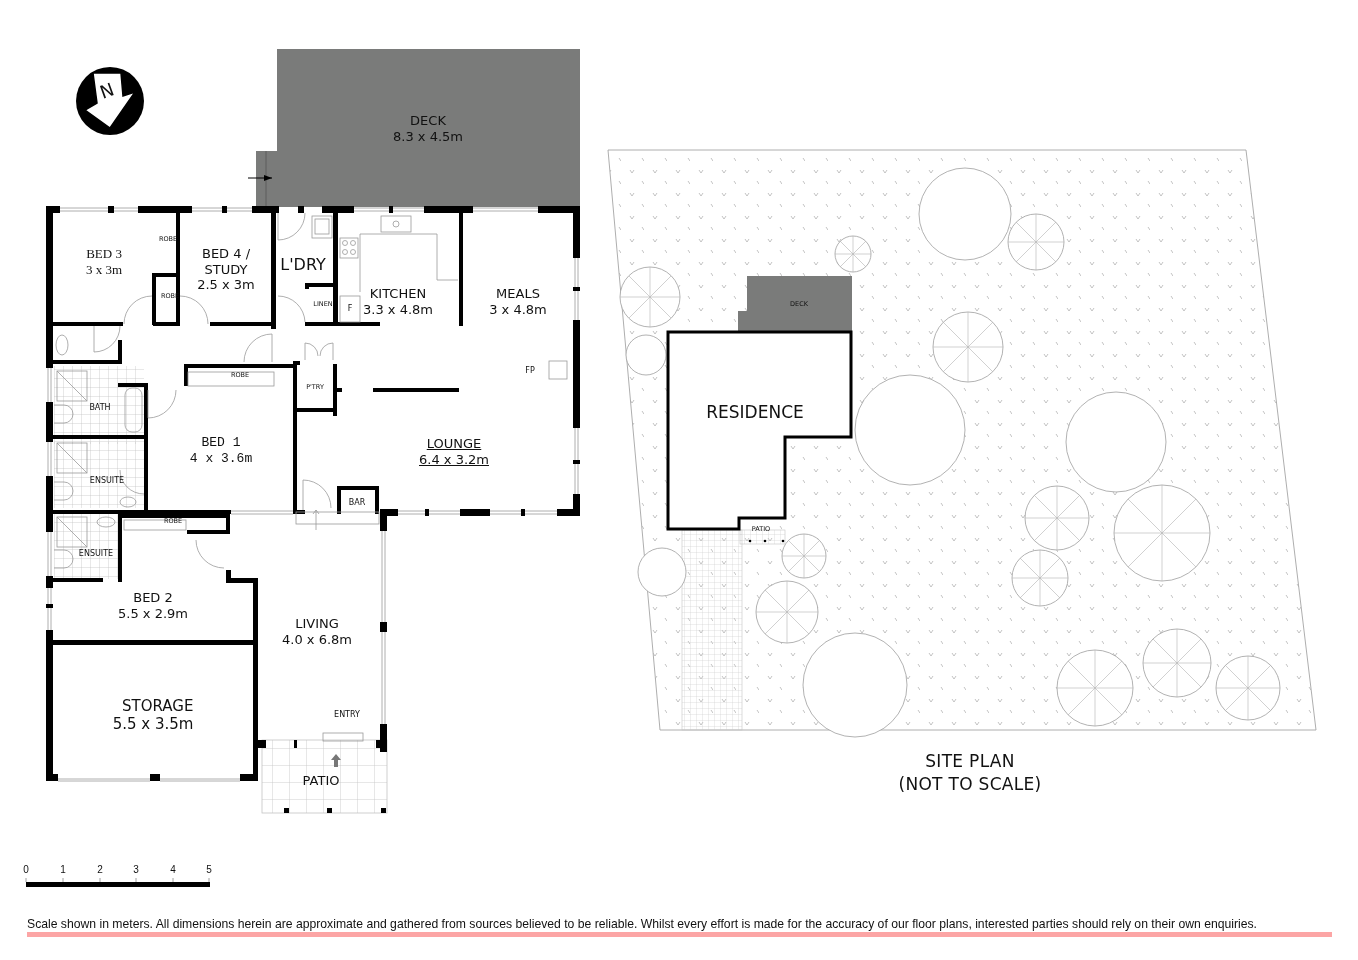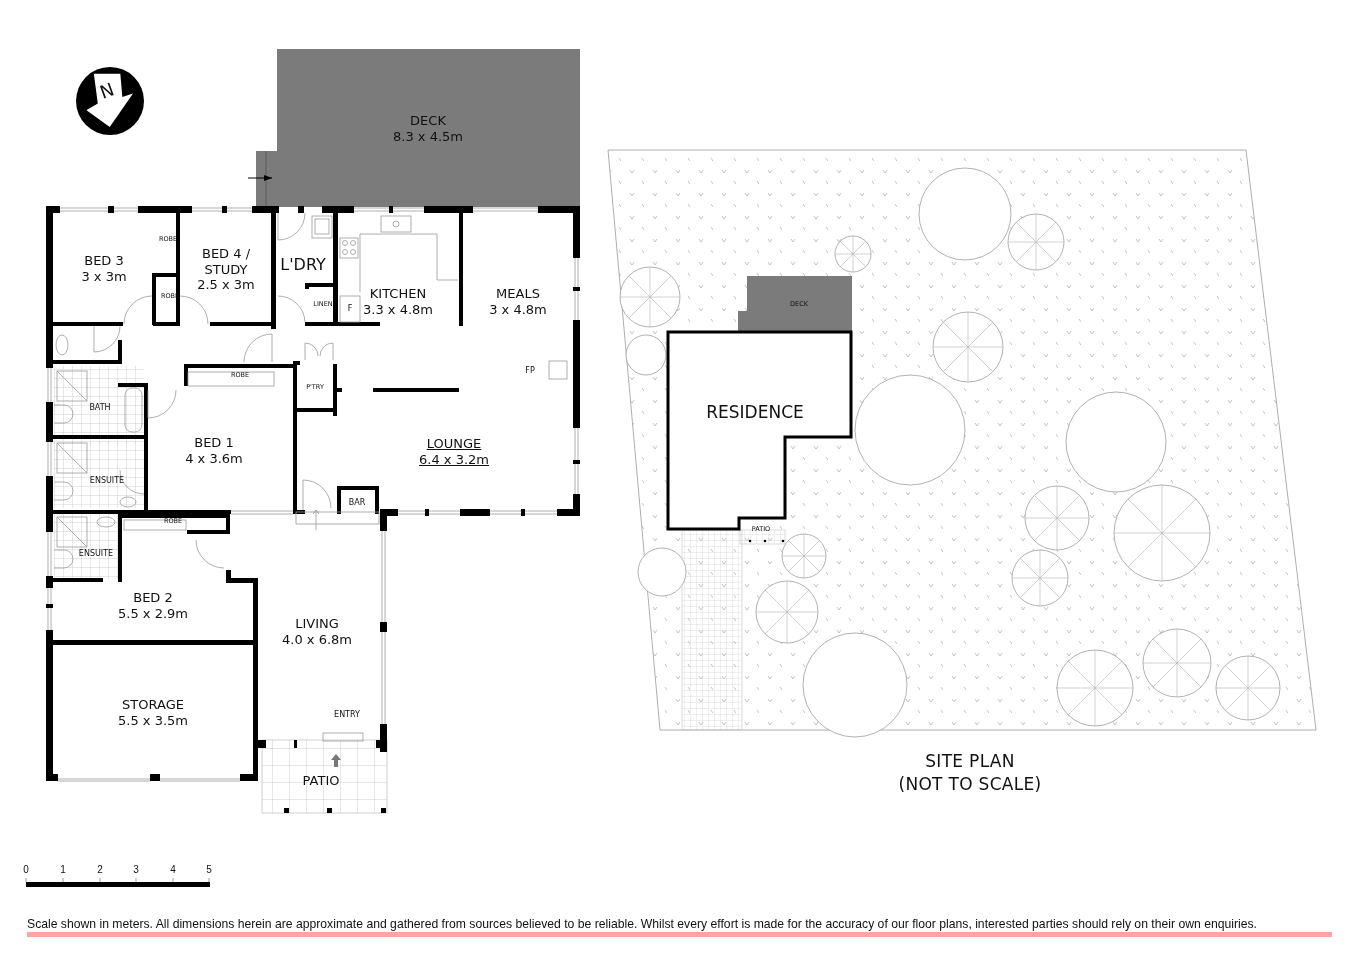--- a/index.html
+++ b/index.html
@@ -284,21 +284,21 @@
   <g>
     <rect x="26" y="882" width="184" height="5" fill="#000"></rect>
     <path d="M26 878 V882 M63 878 V882 M100 878 V882 M136 878 V882 M173 878 V882 M209 878 V882" stroke="#888" stroke-width="0.8"></path>
   </g>
 </svg>
 
 <div class="lbl lbl-md deck-lbl" style="left:428px; top:113px;">
   <div>DECK</div>
     <div>8.3 x 4.5m</div>
 </div>
-<div class="lbl lbl-lg" style="left:104px; top:253px;">
+<div class="lbl lbl-lg" style="left:104px; top:246px;font-family:Liberation Serif, serif;">
   <div>BED 3</div>
     <div>3 x 3m</div>
 </div>
 <div class="lbl lbl-lg" style="left:226px; top:246px;">
   <div>BED 4 /</div>
     <div>STUDY</div>
     <div>2.5 x 3m</div>
 </div>
 <div class="lbl lbl-md" style="left:303px; top:255px;">L'DRY</div>
 <div class="lbl lbl-xs" style="left:323px; top:301px;">LINEN</div>
@@ -310,41 +310,41 @@
 <div class="lbl lbl-lg" style="left:518px; top:286px;">
   <div>MEALS</div>
     <div>3 x 4.8m</div>
 </div>
 <div class="lbl lbl-sm" style="left:530px; top:366px;">FP</div>
 <div class="lbl lbl-xs" style="left:168px; top:236px;">ROBE</div>
 <div class="lbl lbl-xs" style="left:170px; top:293px;">ROBE</div>
 <div class="lbl lbl-xs" style="left:240px; top:372px;">ROBE</div>
 <div class="lbl lbl-xs" style="left:315px; top:384px;">P'TRY</div>
 <div class="lbl lbl-sm" style="left:100px; top:403px;">BATH</div>
-<div class="lbl lbl-lg" style="left:214px; top:435px;">
+<div class="lbl lbl-lg" style="left:221px; top:435px;font-family:Liberation Mono, monospace;">
   <div>BED 1</div>
     <div>4 x 3.6m</div>
 </div>
 <div class="lbl lbl-lg" style="left:454px; top:436px;text-decoration:underline;">
   <div>LOUNGE</div>
     <div>6.4 x 3.2m</div>
 </div>
 <div class="lbl lbl-sm" style="left:107px; top:476px;">ENSUITE</div>
 <div class="lbl lbl-sm" style="left:357px; top:498px;">BAR</div>
 <div class="lbl lbl-xs" style="left:173px; top:518px;">ROBE</div>
 <div class="lbl lbl-sm" style="left:96px; top:549px;">ENSUITE</div>
 <div class="lbl lbl-lg" style="left:153px; top:590px;">
   <div>BED 2</div>
     <div>5.5 x 2.9m</div>
 </div>
 <div class="lbl lbl-lg" style="left:317px; top:616px;">
   <div>LIVING</div>
     <div>4.0 x 6.8m</div>
 </div>
-<div class="lbl lbl-md" style="left:153px; top:697px; font-size:13px;">
+<div class="lbl lbl-md" style="left:153px; top:697px; font-size:15px;text-align:right;">
   <div>STORAGE</div>
     <div>5.5 x 3.5m</div>
 </div>
 <div class="lbl lbl-sm" style="left:347px; top:710px;">ENTRY</div>
 <div class="lbl lbl-lg" style="left:321px; top:773px;">PATIO</div>
 
 <div class="lbl lbl-xs" style="left:799px; top:301px;">DECK</div>
 <div class="lbl residence-lbl" style="left:755px; top:402px;">RESIDENCE</div>
 <div class="lbl lbl-xs" style="left:761px; top:526px;">PATIO</div>
 <div class="site-title">

